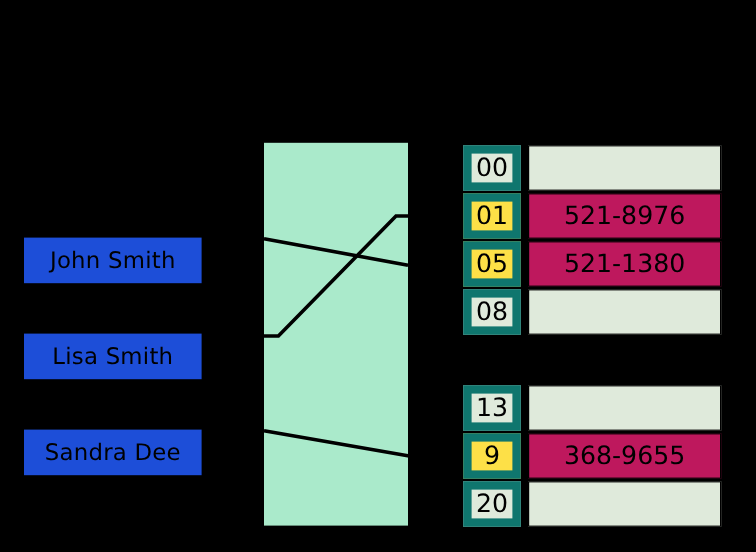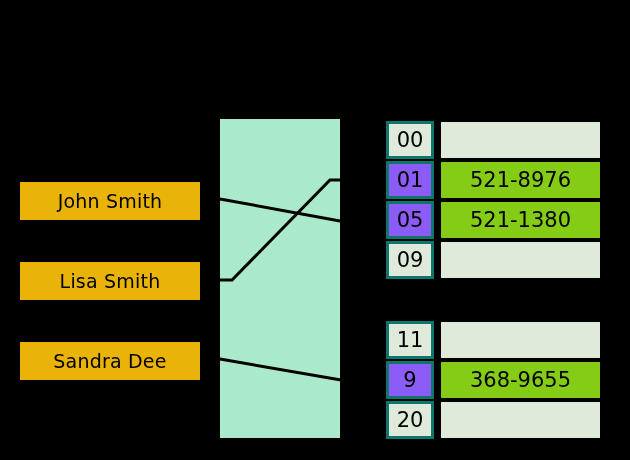--- a/index.html
+++ b/index.html
@@ -7,27 +7,28 @@
     position:relative;
     width:630px;height:460px;
     background:#000000;
     overflow:hidden;
     font-family:"DejaVu Sans", sans-serif;
   }
 
   
   .key-box{
     position:absolute;
-    width:180px;height:38px;
-    background:#eab308;
+    width:148px;height:38px;
+    background:#1d4ed8;
     display:flex;align-items:center;justify-content:center;
     color:#000000;
     font-size:19px;
     letter-spacing:0.2px;
     line-height:1;
+    margin-top:16px;
   }
   #key-0{left:20px;top:182px;}
   #key-1{left:20px;top:262px;}
   #key-2{left:20px;top:342px;}
 
   
   #hash-box{
     position:absolute;
     left:220px;top:119px;
     width:120px;height:319px;
@@ -50,41 +51,41 @@
 
   .row{
     position:relative;
     height:40px;
     margin-bottom:0;
   }
   .idx{
     position:absolute;
     left:0;top:0;
     width:48px;height:38px;
-    border:3px solid #0f766e;
+    border:7px solid #0f766e;
     box-sizing:border-box;
     display:flex;align-items:center;justify-content:center;
     font-size:21px;color:#000000;
     line-height:1;
   }
   .idx.plain{background:#dfeadb;}
-  .idx.hit{background:#8b5cf6;}
+  .idx.hit{background:#fde047;}
 
   .val{
     position:absolute;
     left:54px;top:0;
     width:161px;height:38px;
     border:1px solid #000000;
     box-sizing:border-box;
     display:flex;align-items:center;justify-content:center;
     font-size:21px;color:#000000;
     line-height:1;
   }
   .val.empty{background:#dfeadb;}
-  .val.filled{background:#84cc16;}
+  .val.filled{background:#be185d;}
 </style>
 </head>
 <body>
 
 <div id="stage">
 
   <div class="key-box" id="key-0">
     <span>John Smith</span>
   </div>
   <div class="key-box" id="key-1">
@@ -112,28 +113,28 @@
     </div>
     <div class="row">
       <div class="idx hit">01</div>
       <div class="val filled">521-8976</div>
     </div>
     <div class="row">
       <div class="idx hit">05</div>
       <div class="val filled">521-1380</div>
     </div>
     <div class="row">
-      <div class="idx plain">09</div>
+      <div class="idx plain">08</div>
       <div class="val empty"></div>
     </div>
   </div>
 
   <div class="table" id="table-lower">
     <div class="row">
-      <div class="idx plain">11</div>
+      <div class="idx plain">13</div>
       <div class="val empty"></div>
     </div>
     <div class="row">
       <div class="idx hit">9</div>
       <div class="val filled">368-9655</div>
     </div>
     <div class="row">
       <div class="idx plain">20</div>
       <div class="val empty"></div>
     </div>

